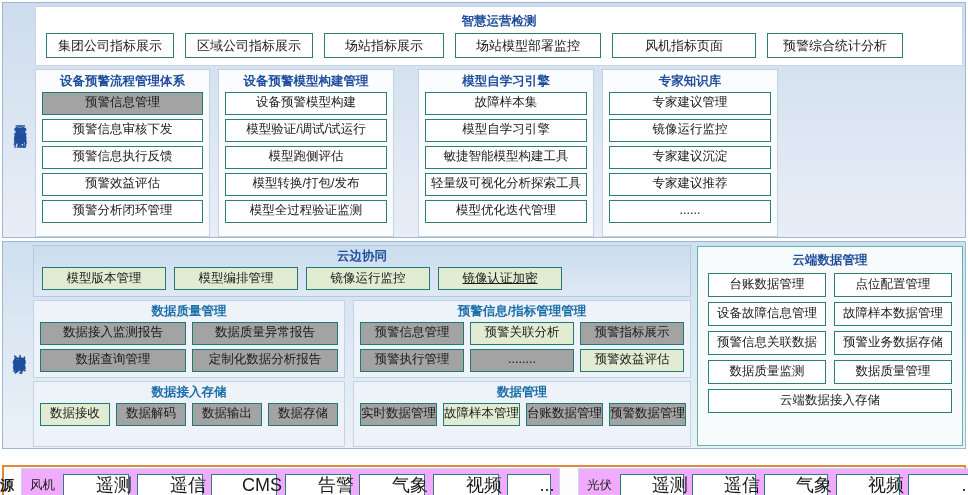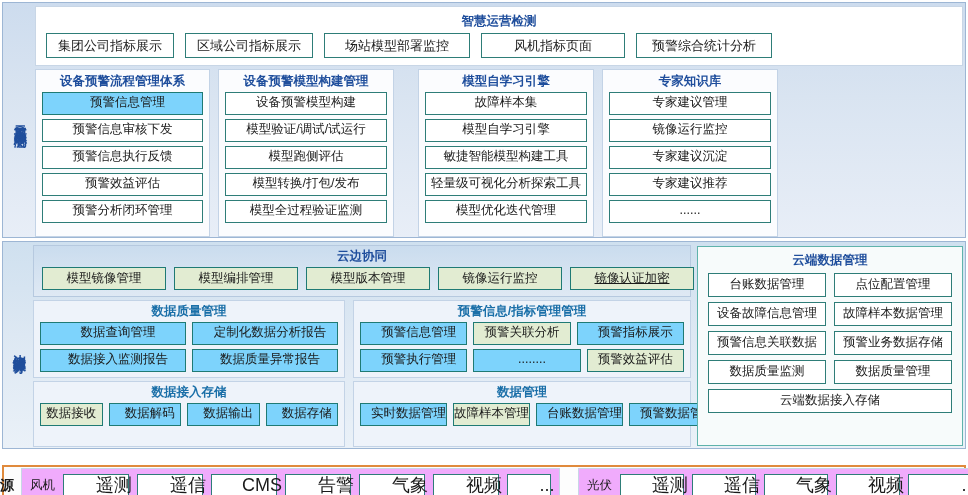--- a/index.html
+++ b/index.html
@@ -16,21 +16,21 @@
     border: 1px solid #1f7a74;
     background: #ffffff;
     color: #1a1a1a;
     font-size: 12.5px;
     display: flex; align-items: center; justify-content: center;
     text-align: center;
     line-height: 1.05;
     white-space: nowrap;
     height: 23px;
   }
-  .box.orange { background: #7dd3fc; padding-left: 10px; }
+  .box.orange { background: #a3a3a3; }
   .box.green  { background: #e2ecd2; }
   .box.plain  { border-color: #2e7d78; }
 
   
   .sect-title {
     font-size: 12.5px; font-weight: bold; color: #1f4e9c;
     text-align: center; line-height: 1; white-space: nowrap;
   }
   .sect-title.teal { color: #1a6fa8; }
 
@@ -140,20 +140,21 @@
 
   <div id="cloud-layer">
 
     <div class="rail" id="cloud-rail" style="left:4px; top:6px; width:26px; height:224px;">云平台服务（中心测）</div>
 
     <div id="cloud-top-panel">
       <div class="sect-title" id="cloud-top-title">智慧运营检测</div>
       <div class="top-btn-row" id="top-btn-row">
           <div class="box plain" style="width: 128px;">集团公司指标展示</div>
           <div class="box plain" style="width: 128px;">区域公司指标展示</div>
+          <div class="box plain" style="width: 120px;">场站指标展示</div>
           <div class="box plain" style="width: 146px;">场站模型部署监控</div>
           <div class="box plain" style="width: 144px;">风机指标页面</div>
           <div class="box plain" style="width: 136px;">预警综合统计分析</div>
         </div>
     </div>
 
     <div id="cloud-cols">
         <div class="col panel" style="width: 175px;">
           <div class="sect-title">设备预警流程管理体系</div>
           <div class="col-body">
@@ -199,39 +200,38 @@
 
   <div id="edge-layer">
 
     <div class="rail" id="edge-rail" style="left:4px; top:20px; width:24px; height:170px;">边缘侧计算服务</div>
 
     <div id="edge-main">
 
       <div id="cloudedge-panel">
         <div class="sect-title" id="cloudedge-title">云边协同</div>
         <div id="cloudedge-row">
-            <div class="box green" style="width: 124px;">模型镜像管理</div>
+            <div class="box green" style="width: 124px;">模型版本管理</div>
             <div class="box green" style="width: 124px;">模型编排管理</div>
-            <div class="box green" style="width: 124px;">模型版本管理</div>
             <div class="box green" style="width: 124px;">镜像运行监控</div>
             <div class="box green" style="width: 124px; text-decoration: underline;">镜像认证加密</div>
           </div>
       </div>
 
       <div id="edge-mid">
         <div class="subpanel" id="dq-panel" style="width: 312px;">
           <div class="sect-title teal">数据质量管理</div>
           <div class="grid" id="dq-grid">
               <div class="r">
+                <div class="box orange">数据接入监测报告</div>
+                <div class="box orange">数据质量异常报告</div>
+              </div>
+              <div class="r">
                 <div class="box orange">数据查询管理</div>
                 <div class="box orange">定制化数据分析报告</div>
-              </div>
-              <div class="r">
-                <div class="box orange">数据接入监测报告</div>
-                <div class="box orange">数据质量异常报告</div>
               </div>
             </div>
         </div>
         <div class="subpanel" id="ai-panel" style="width: 338px;">
           <div class="sect-title teal">预警信息/指标管理管理</div>
           <div class="grid" id="ai-grid">
               <div class="r">
                 <div class="box orange">预警信息管理</div>
                 <div class="box green">预警关联分析</div>
                 <div class="box orange">预警指标展示</div>

